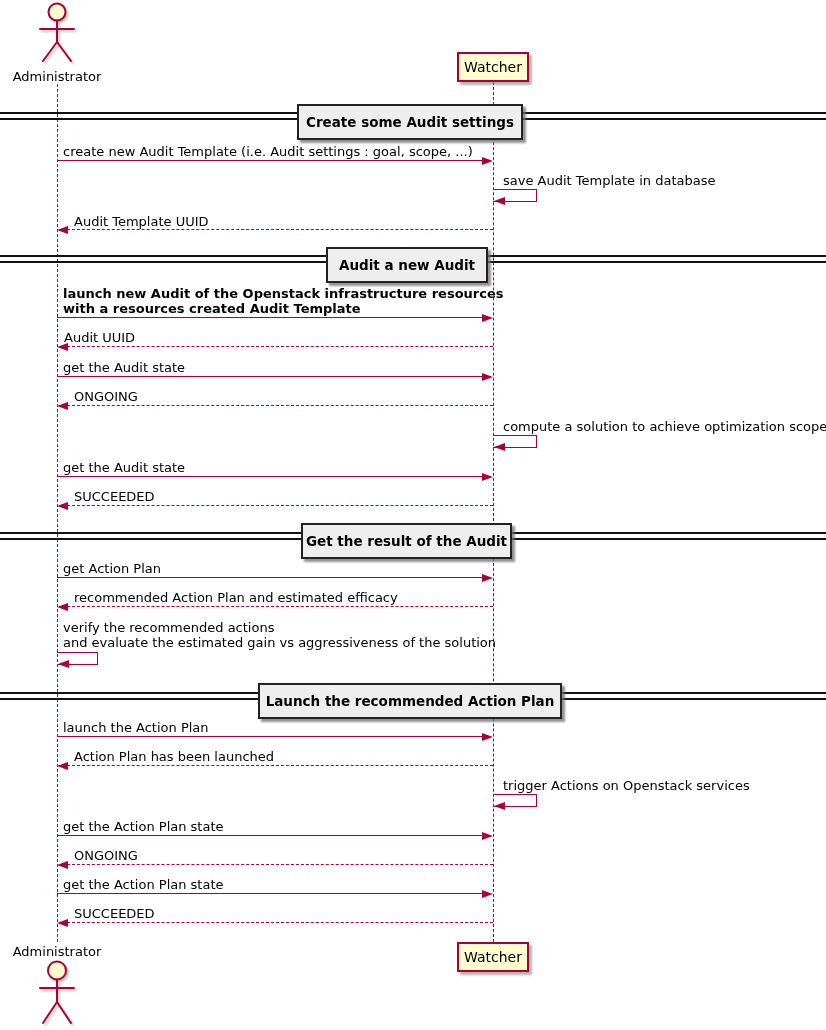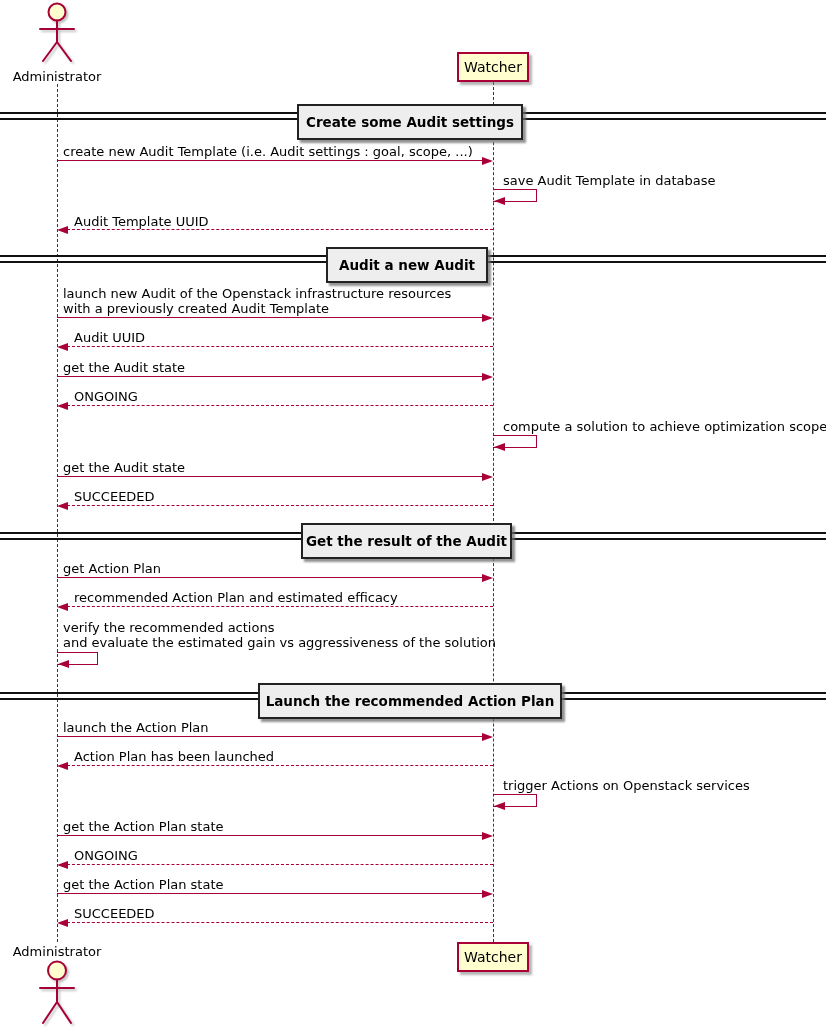--- a/index.html
+++ b/index.html
@@ -71,28 +71,28 @@
   <div class="ah right" style="left:482px;top:157px;"></div>
 
   <div class="msg-text" style="left:503px;top:174px;">save Audit Template in database</div>
   <div class="self-loop" style="left:493px;top:189px;width:44px;height:13px;"></div>
   <div class="ah left" style="left:494px;top:197px;"></div>
 
   <div class="msg-text" style="left:74px;top:215px;">Audit Template UUID</div>
   <div class="arrow dashed" style="left:62px;top:229px;width:431px;"></div>
   <div class="ah left" style="left:57px;top:226px;"></div>
 
-  <div class="msg-text" style="left:63px;top:287px;">
+  <div class="msg-text" style="left:63px;top:287px;font-weight:bold;">
     <span>launch new Audit of the Openstack infrastructure resources</span>
-    <span>with a previously created Audit Template</span>
+    <span>with a resources created Audit Template</span>
   </div>
   <div class="arrow solid" style="left:57px;top:317px;width:430px;"></div>
   <div class="ah right" style="left:482px;top:314px;"></div>
 
-  <div class="msg-text" style="left:74px;top:331px;">Audit UUID</div>
+  <div class="msg-text" style="left:64px;top:331px;">Audit UUID</div>
   <div class="arrow dashed" style="left:62px;top:346px;width:431px;"></div>
   <div class="ah left" style="left:57px;top:343px;"></div>
 
   <div class="msg-text" style="left:63px;top:361px;">get the Audit state</div>
   <div class="arrow solid" style="left:57px;top:376px;width:430px;"></div>
   <div class="ah right" style="left:482px;top:373px;"></div>
 
   <div class="msg-text" style="left:74px;top:390px;">ONGOING</div>
   <div class="arrow dashed" style="left:62px;top:405px;width:431px;"></div>
   <div class="ah left" style="left:57px;top:402px;"></div>

